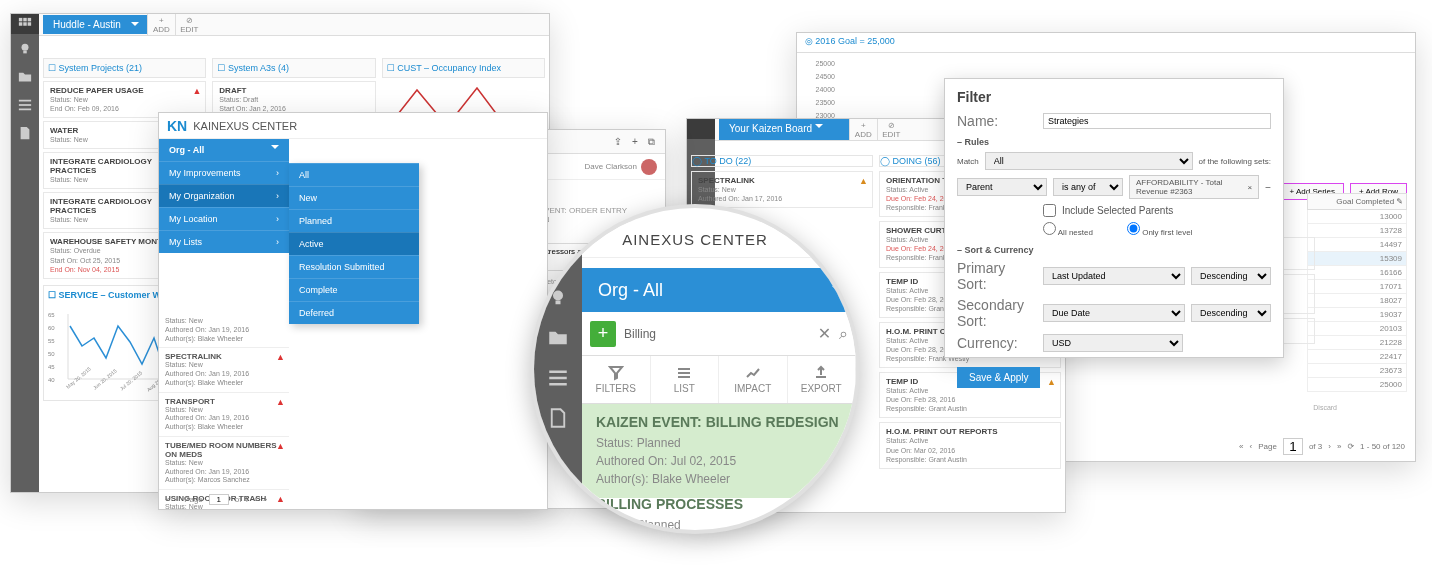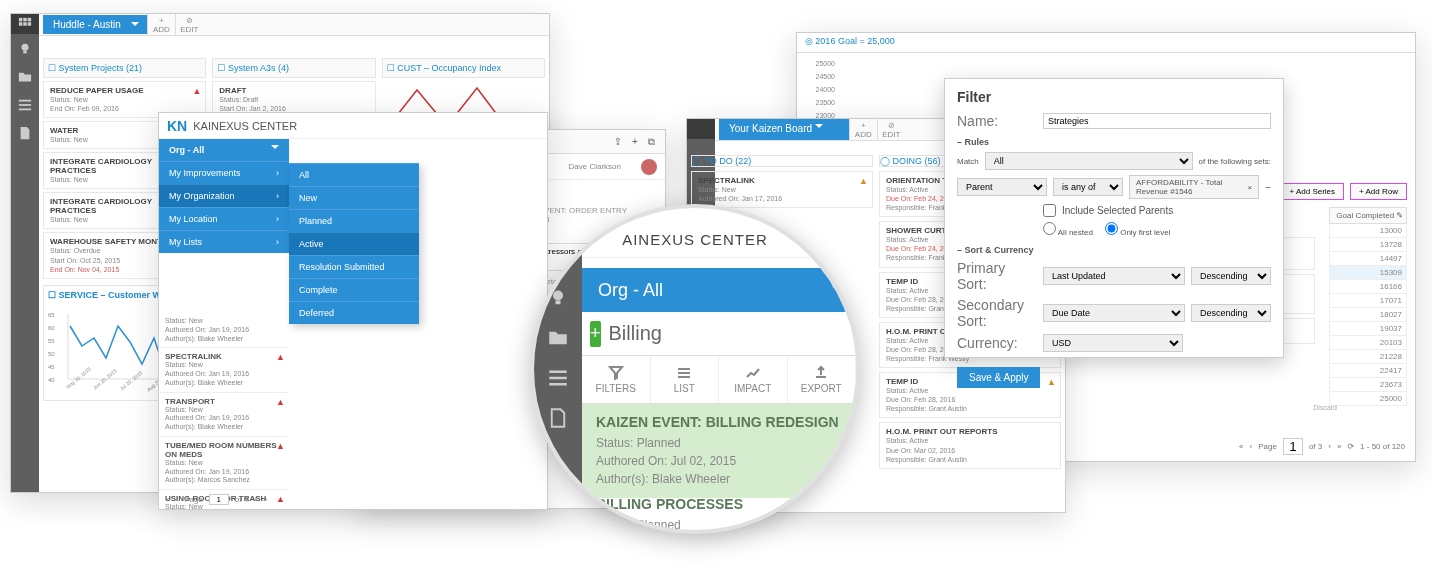--- a/index.html
+++ b/index.html
@@ -44,21 +44,21 @@
 #pB .listcol .card p{font-size:7px;color:#888;line-height:1.25}
 #pB .listcol .alert{position:absolute;right:4px;top:4px;color:#d33}
 #pB .pg{position:absolute;left:6px;bottom:4px;font-size:8px;color:#888;display:flex;gap:6px;align-items:center}
 
 
 #pC{left:356px;top:129px;width:310px;height:380px}
 #pC .bh{height:24px;border-bottom:1px solid #ddd;display:flex;align-items:center;justify-content:space-between;padding:0 10px;font-size:10px;color:#666;background:#fafafa}
 #pC .tb{height:26px;border-bottom:1px solid #eee;display:flex;align-items:center;gap:6px;padding:0 8px}
 #pC .tb .create{background:#44ae3a;color:#fff;padding:3px 8px;border-radius:2px;font-size:8px}
 #pC .tb input{border:1px solid #ddd;padding:2px 6px;font-size:8px;width:90px}
-#pC .tb .user{margin-left:auto;font-size:8px;color:#888;display:flex;align-items:center;gap:20px}
+#pC .tb .user{margin-left:auto;font-size:8px;color:#888;display:flex;align-items:center;gap:4px}
 #pC .tb .av{width:16px;height:16px;border-radius:50%;background:#c66}
 #pC .body{padding:8px 10px;font-size:9px;color:#555}
 #pC .body h3{font-size:12px;color:#444;margin-bottom:4px}
 #pC .body .meta{display:flex;gap:6px;align-items:center;font-size:8px;color:#999}
 #pC .badge{background:#6fbf3a;color:#fff;padding:1px 6px;border-radius:2px;font-size:7px}
 #pC .grey{background:#eee;padding:1px 6px;font-size:7px;color:#777}
 #pC textarea{width:100%;border:1px solid #ddd;height:28px;margin-top:6px;font-size:8px;padding:3px}
 #pC .kv{display:flex;font-size:7px;color:#888;gap:10px;margin-top:4px}
 #pC .kv b{color:#666;min-width:60px}
 #pC .comments{margin-top:8px}
@@ -67,21 +67,21 @@
 #pC .cm ul{margin-left:12px}
 
 
 #mag{position:absolute;left:530px;top:204px;width:330px;height:330px;border-radius:50%;background:#fff;border:4px solid #e0e0e0;box-shadow:0 6px 24px rgba(0,0,0,.25);overflow:hidden}
 #mag .mrail{position:absolute;left:0;top:0;bottom:0;width:48px;background:#5f5f5f;display:flex;flex-direction:column;align-items:center;gap:16px;padding-top:80px}
 #mag .mrail svg{width:20px;height:20px;fill:#ccc}
 #mag .hdr{position:absolute;left:0;top:14px;right:0;height:36px;background:#fff;border-bottom:1px solid #eee;display:flex;align-items:center;justify-content:center;font-size:15px;color:#444;letter-spacing:1px}
 #mag .blue{position:absolute;left:48px;top:60px;right:0;height:44px;background:#2b8fd6;color:#fff;display:flex;align-items:center;padding:0 16px;font-size:18px;justify-content:space-between}
 #mag .search{position:absolute;left:48px;top:104px;right:0;height:44px;background:#fff;border-bottom:1px solid #ddd;display:flex;align-items:center;padding:0 8px;gap:8px}
 #mag .search .plus{width:26px;height:26px;background:#44ae3a;color:#fff;display:flex;align-items:center;justify-content:center;font-size:18px;border-radius:2px}
-#mag .search input{flex:1;border:none;font-size:20px;color:#666;outline:none}
+#mag .search input{flex:1;border:none;font-size:12px;color:#666;outline:none}
 #mag .tools{position:absolute;left:48px;top:148px;right:0;height:48px;border-bottom:1px solid #ddd;display:flex}
 #mag .tools .t{flex:1;display:flex;flex-direction:column;align-items:center;justify-content:center;font-size:10px;color:#888;gap:2px;border-right:1px solid #eee}
 #mag .tools svg{width:16px;height:16px;stroke:#888;fill:none;stroke-width:2}
 #mag .item{position:absolute;left:48px;right:0;padding:10px 14px;font-size:12px;color:#6a7a6a}
 #mag .item h4{font-size:14px;color:#5a7a5a;font-weight:600;margin-bottom:4px}
 #mag .item p{font-size:12px;color:#888;line-height:1.5}
 #mag .i1{top:196px;background:#d5ecce}
 #mag .i2{top:278px}
 
 
@@ -96,40 +96,40 @@
 #pD .card p{font-size:7px;color:#888;line-height:1.3}
 #pD .card .due{color:#d55}
 #pD .alert{position:absolute;right:4px;top:4px;color:#d88b1e}
 
 
 #pE{left:796px;top:32px;width:620px;height:430px}
 #pE .header{height:20px;border-bottom:1px solid #ddd;padding:3px 8px;font-size:9px;color:#1b8bd0}
 #pE .yax{position:absolute;left:8px;top:24px;font-size:7px;color:#888;line-height:13px;text-align:right;width:30px}
 #pE .addrow{position:absolute;right:8px;top:150px;display:flex;gap:6px}
 #pE .addrow button{font-size:8px;border:1px solid #d946ef;background:#fafafa;padding:3px 8px}
-#pE .gc{position:absolute;right:8px;top:174px;width:78px;font-size:8px;color:#888}
+#pE .gc{position:absolute;right:8px;top:160px;width:100px;font-size:8px;color:#888}
 #pE .gc .h{background:#fafafa;border:1px solid #ddd;padding:3px;font-size:8px;color:#666}
 #pE .gc div{border:1px solid #eee;border-top:none;padding:2px 4px;text-align:right}
 #pE .disc{position:absolute;right:78px;bottom:50px;font-size:7px;color:#aaa}
 #pE .complete{position:absolute;left:260px;top:200px;right:100px}
 #pE .complete .card{border:1px solid #e8e8e8;padding:4px 6px;margin-top:4px}
 #pE .complete .card h5{font-size:8px}
 #pE .complete .card p{font-size:7px;color:#888}
 #pE .pg{position:absolute;right:10px;bottom:6px;font-size:8px;color:#777;display:flex;gap:6px;align-items:center}
 
 
 #filt{position:absolute;left:944px;top:78px;width:340px;height:280px;background:#fff;border:1px solid #ccc;box-shadow:0 6px 20px rgba(0,0,0,.2);padding:10px 12px;font-size:10px;color:#555}
 #filt h3{font-size:14px;color:#444;margin-bottom:8px}
 #filt .row{display:flex;align-items:center;gap:6px;margin:5px 0}
 #filt .row label{width:80px;font-size:14px;color:#777}
 #filt input[type=text],#filt select{border:1px solid #ccc;padding:2px 4px;font-size:9px;flex:1}
 #filt .sect{font-size:9px;color:#555;font-weight:600;margin:8px 0 2px}
 #filt .chip{border:1px solid #ccc;padding:2px 6px;font-size:8px;background:#f5f5f5;display:inline-flex;align-items:center;gap:4px}
 #filt .apply{background:#2b8fd6;color:#fff;border:none;padding:5px 12px;font-size:10px;margin-top:10px}
-#filt .radio{display:flex;gap:12px;font-size:8px;margin:4px 0 4px 86px}
+#filt .radio{display:flex;gap:34px;font-size:8px;margin:4px 0 4px 86px}
 .caret{border:4px solid transparent;border-top-color:#fff;display:inline-block}
 </style>
 </head>
 <body>
 
 <div id="pE" class="panel">
   <div class="header">◎ <span>2016 Goal = 25,000</span></div>
   <div class="yax">
     <div>25000</div>
       <div>24500</div>
@@ -534,21 +534,21 @@
   <div class="sect">– Rules</div>
   <div class="row" style="font-size:8px">
     <span>Match</span>
     <select><option>All</option></select>
     <span>of the following sets:</span>
   </div>
   <div class="row">
     <select style="flex:0 0 90px"><option>Parent</option></select>
     <select style="flex:0 0 70px"><option>is any of</option></select>
     <span class="chip">
-        <span>AFFORDABILITY - Total Revenue #1546</span> 
+        <span>AFFORDABILITY - Total Revenue #2363</span> 
         <span>×</span>
       </span>
     <span>−</span>
   </div>
   <div class="row" style="margin-left:86px">
       <input type="checkbox" style=""> 
       <span>Include Selected Parents</span>
     </div>
   <div class="radio">
     <label><input type="radio" style=""> <span>All nested</span></label>

